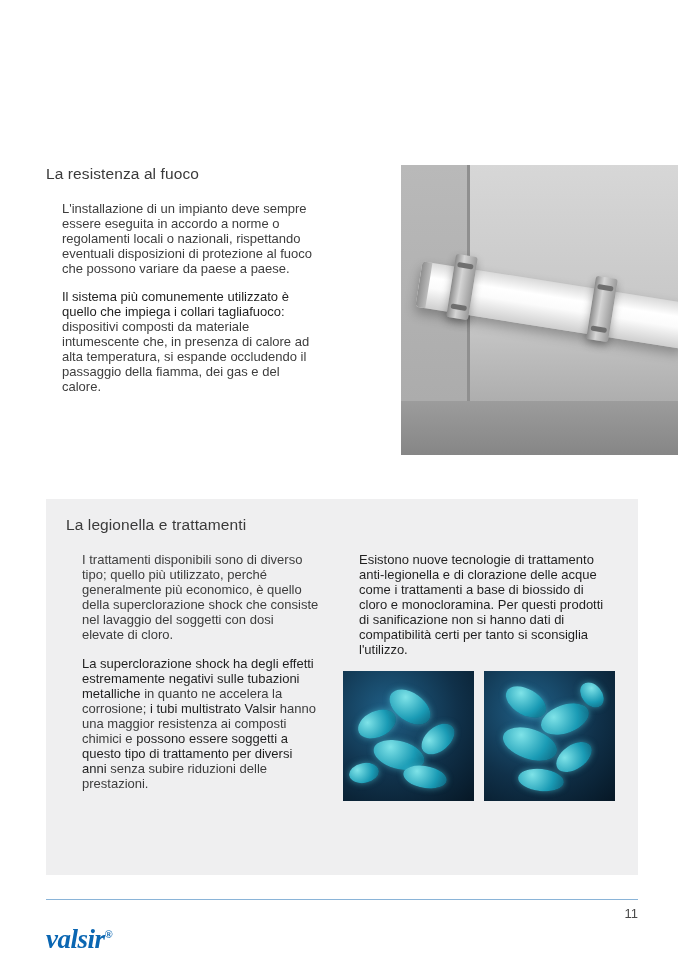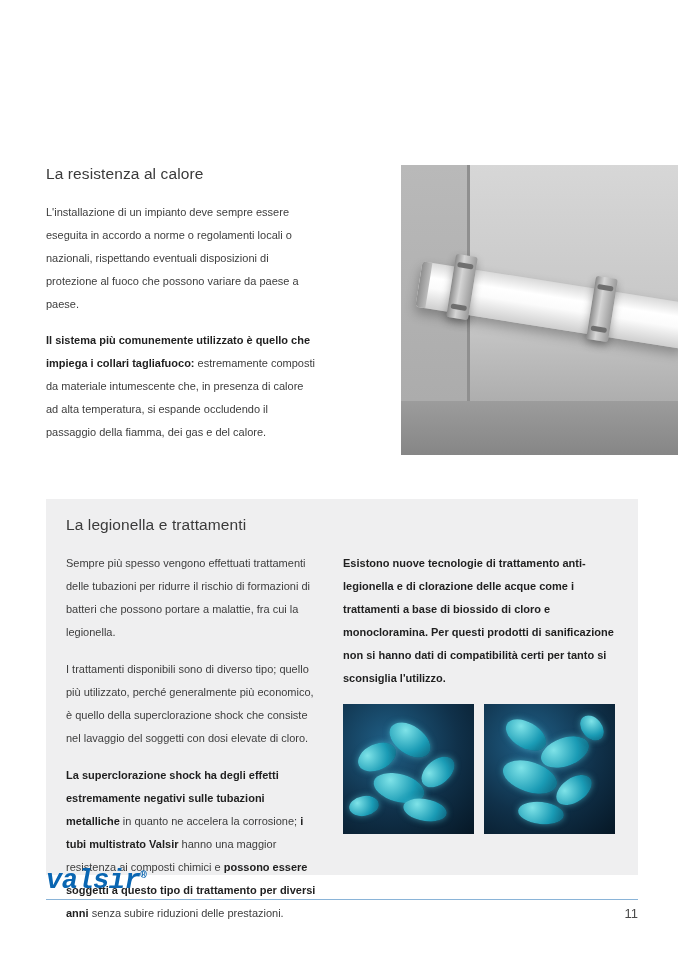--- a/index.html
+++ b/index.html
@@ -39,27 +39,27 @@
     box-sizing: border-box;
   }
   .heading1 {
     font-size: 15.5px;
     font-weight: normal;
     color: #3a3a3a;
     margin: 0 0 18px 0;
     letter-spacing: 0.1px;
   }
   .para {
-    font-size: 11px;
-    line-height: 23px;
+    font-size: 13px;
+    line-height: 15px;
     color: #3d3d3d;
-    margin: 0 0 13px 0;
+    margin: 0 0 13px 16px;
   }
   .para b {
-    font-weight: bold;
+    font-weight: normal;
     color: #1f1f1f;
   }
 
   
   .photo-pipe {
     position: absolute;
     left: 355px;
     top: 0;
     width: 283px;
     height: 290px;
@@ -190,22 +190,22 @@
     position: absolute;
     left: 46px;
     top: 899px;
     width: 592px;
     height: 1px;
     background: #8ab4d8;
   }
   .logo {
     position: absolute;
     left: 46px;
-    top: 866px;
-    font-family: Liberation Mono, monospace;
+    top: 924px;
+    font-family: Liberation Serif, serif;
     font-size: 27px;
     font-style: italic;
     font-weight: bold;
     color: #0a66b2;
     letter-spacing: -0.5px;
   }
   .logo sup {
     font-size: 11px;
     vertical-align: super;
     font-style: normal;
@@ -219,23 +219,23 @@
   }
 </style>
 </head>
 <body>
 
 <div class="page">
 
   <div class="sec1">
     <div class="sec1-inner">
       <div class="sec1-text">
-        <h2 class="heading1">La resistenza al calore</h2>
+        <h2 class="heading1">La resistenza al fuoco</h2>
         <p class="para"><span>L'installazione di un impianto deve sempre essere eseguita in accordo a norme o regolamenti locali o nazionali, rispettando eventuali disposizioni di protezione al fuoco che possono variare da paese a paese.</span></p>
-        <p class="para"><b>Il sistema più comunemente utilizzato è quello che impiega i collari tagliafuoco:</b><span> estremamente composti da materiale intumescente che, in presenza di calore ad alta temperatura, si espande occludendo il passaggio della fiamma, dei gas e del calore.</span></p>
+        <p class="para"><b>Il sistema più comunemente utilizzato è quello che impiega i collari tagliafuoco:</b><span> dispositivi composti da materiale intumescente che, in presenza di calore ad alta temperatura, si espande occludendo il passaggio della fiamma, dei gas e del calore.</span></p>
       </div>
     </div>
 
     <div class="photo-pipe">
       <div class="wall-right"></div>
       <div class="wall-left"></div>
       <div class="wall-corner"></div>
       <div class="floor"></div>
       <div class="pipe">
         <div class="pipe-end"></div>
@@ -249,21 +249,20 @@
         <div class="collar-bolt" style="top:50px"></div>
       </div>
     </div>
   </div>
 
   <div class="sec2">
     <div class="sec2-pad">
       <h2 class="heading2">La legionella e trattamenti</h2>
       <div class="cols">
         <div class="col">
-          <p class="para"><span>Sempre più spesso vengono effettuati trattamenti delle tubazioni per ridurre il rischio di formazioni di batteri che possono portare a malattie, fra cui la legionella.</span></p>
           <p class="para"><span>I trattamenti disponibili sono di diverso tipo; quello più utilizzato, perché generalmente più economico, è quello della superclorazione shock che consiste nel lavaggio del soggetti con dosi elevate di cloro.</span></p>
           <p class="para"><b>La superclorazione shock ha degli effetti estremamente negativi sulle tubazioni metalliche</b><span> in quanto ne accelera la corrosione; </span><b>i tubi multistrato Valsir</b><span> hanno una maggior resistenza ai composti chimici e </span><b>possono essere soggetti a questo tipo di trattamento per diversi anni</b><span> senza subire riduzioni delle prestazioni.</span></p>
         </div>
         <div class="col">
           <p class="para"><b>Esistono nuove tecnologie di trattamento anti-legionella e di clorazione delle acque come i trattamenti a base di biossido di cloro e monocloramina. Per questi prodotti di sanificazione non si hanno dati di compatibilità certi per tanto si sconsiglia l'utilizzo.</b></p>
 
           <div class="photos-row">
             <div class="photo-bact">
               <div class="bact" style="left:14px;top:40px;width:40px;height:26px;transform:rotate(-25deg)"></div>
               <div class="bact" style="left:44px;top:22px;width:46px;height:28px;transform:rotate(35deg)"></div>

